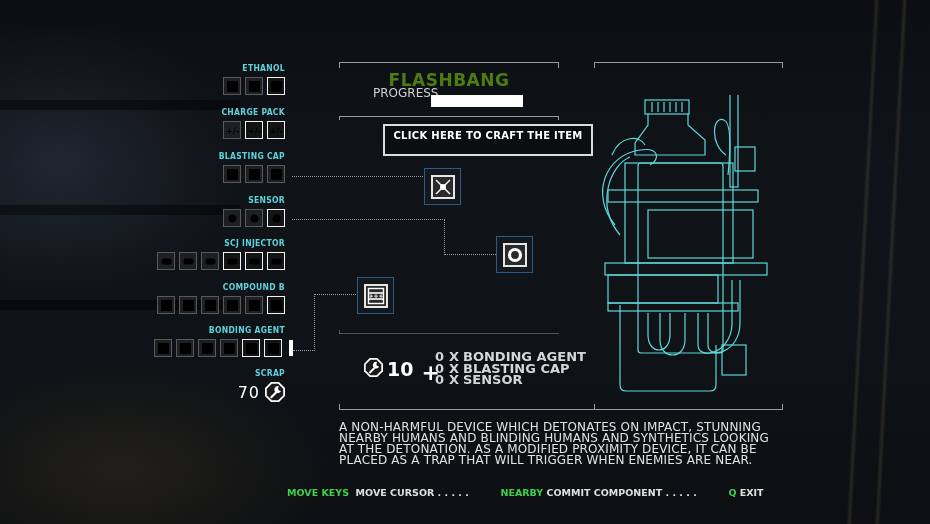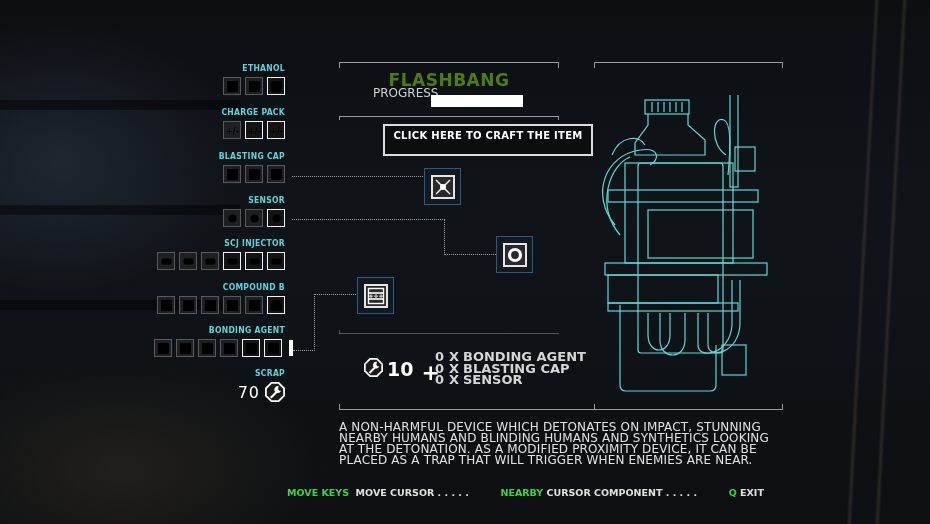--- a/index.html
+++ b/index.html
@@ -412,16 +412,16 @@
   <rect x="122" y="250" width="24" height="30"></rect>
 
   <path d="M126 60 C110 50 112 20 124 25 C132 28 130 60 128 80"></path>
 </svg>
 <div class="bracket-bot" style="left:594px; top:404px; width:189px;"></div>
 
 <div class="footer">
   <span class="key">MOVE KEYS</span>
   <span class="txt">  MOVE CURSOR . . . . .  </span>
   <span class="key">NEARBY</span>
-  <span class="txt"> CURSOR COMPONENT . . . . .  </span>
+  <span class="txt"> COMMIT COMPONENT . . . . .  </span>
   <span class="key">Q</span>
   <span class="txt"> EXIT</span>
 </div>
 
 </body></html>

